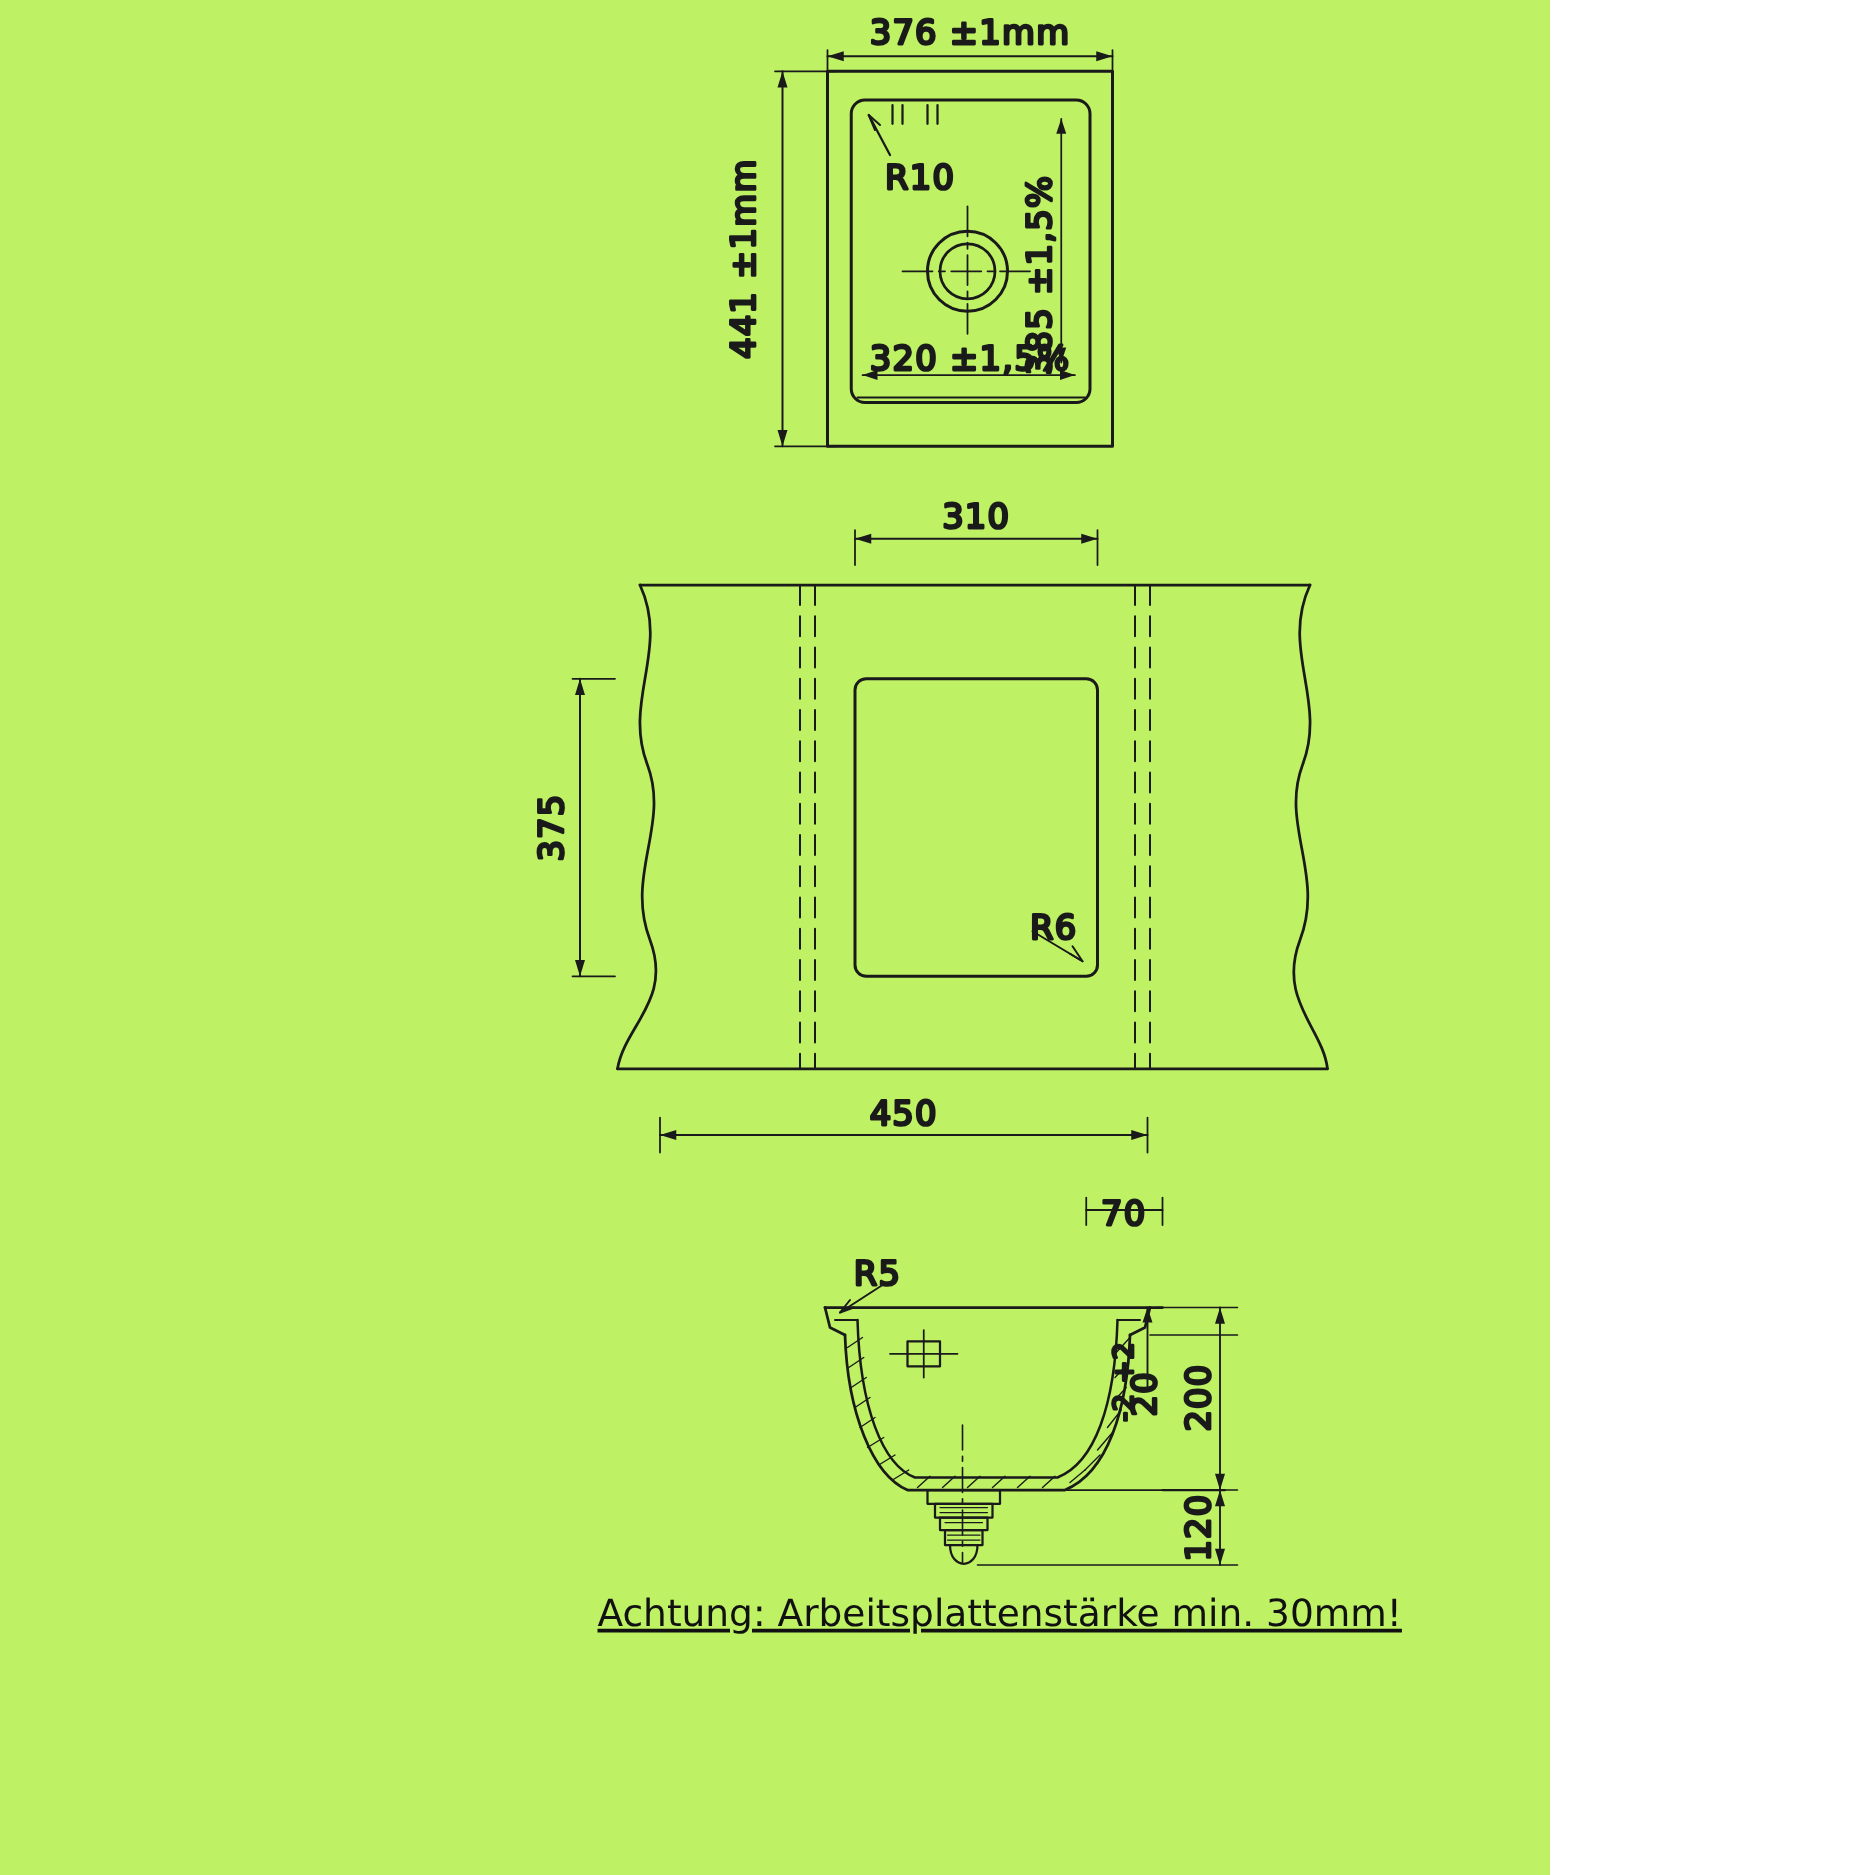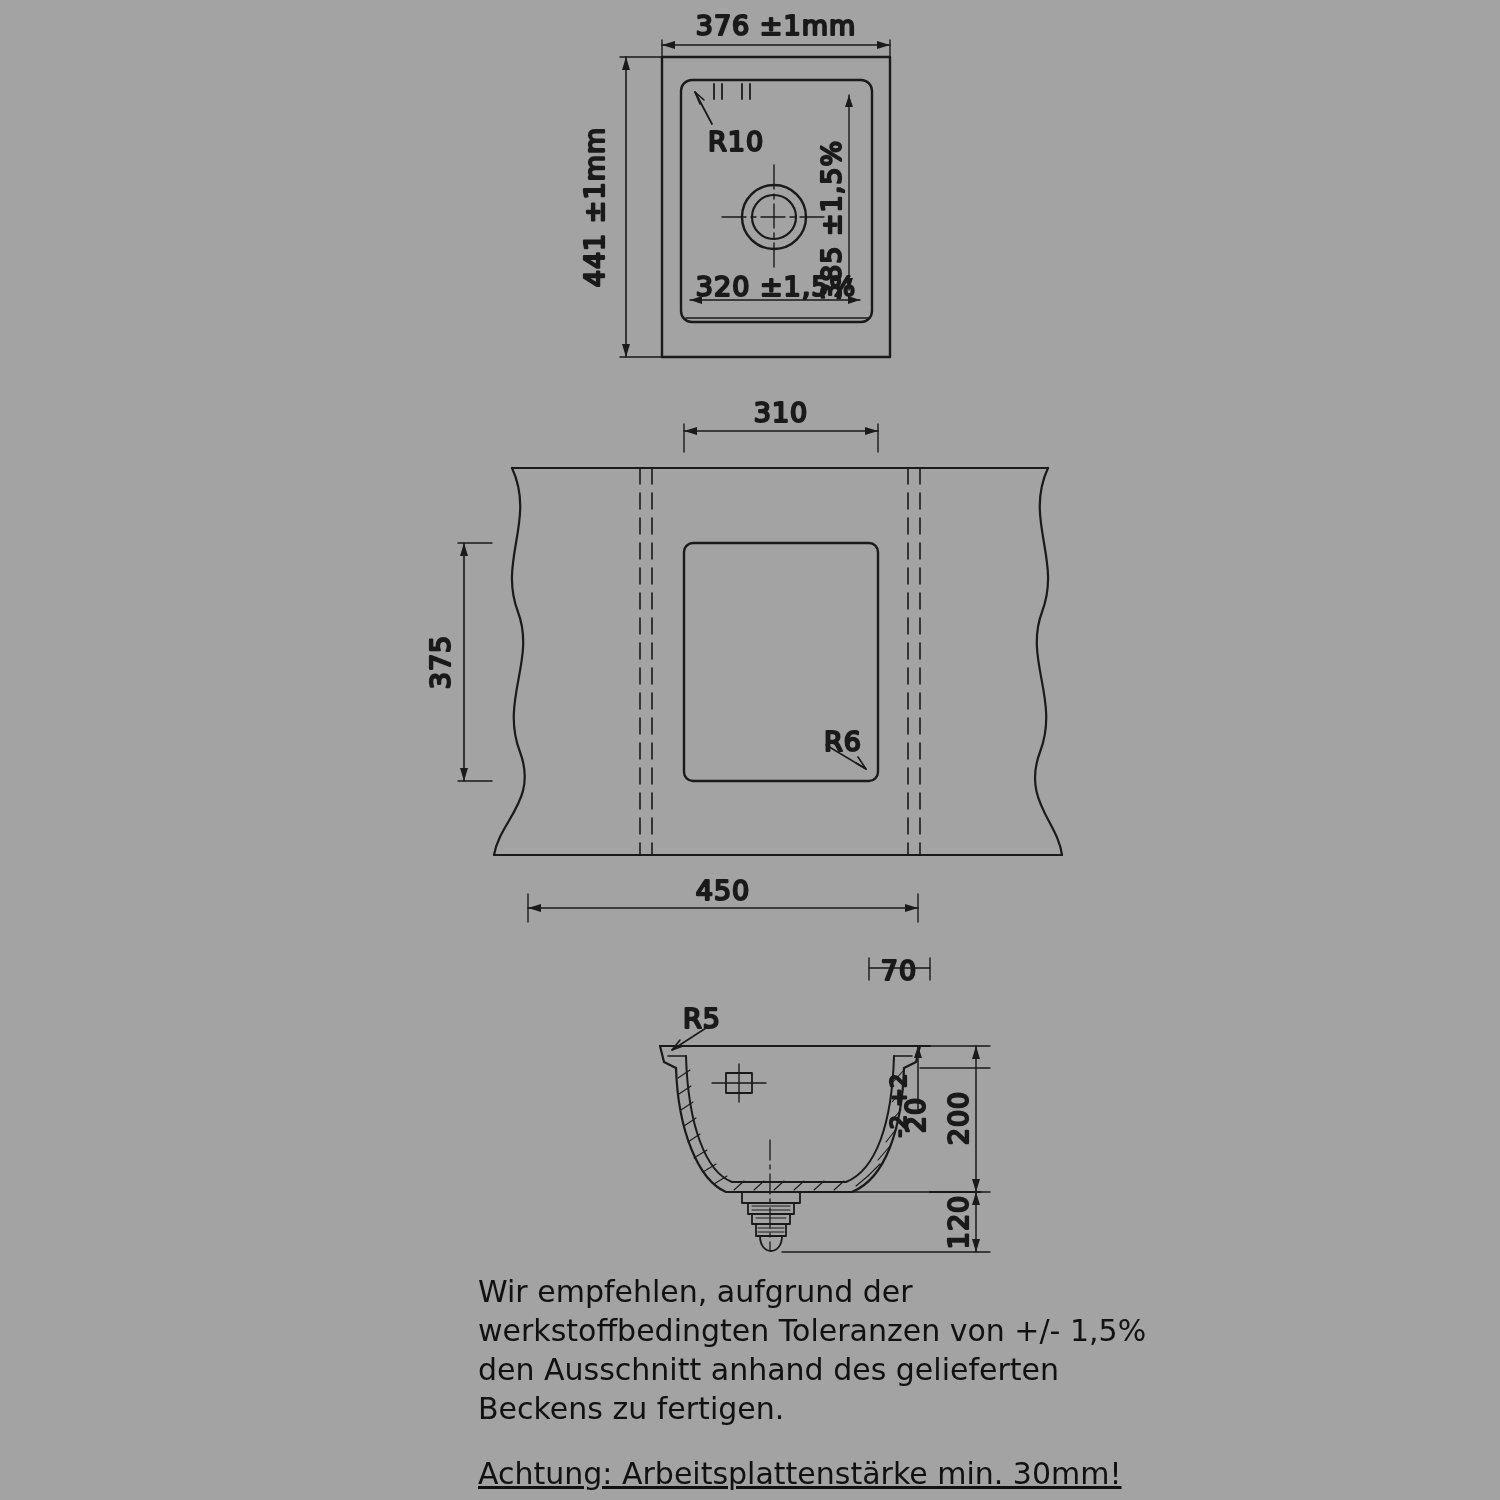--- a/index.html
+++ b/index.html
@@ -2,23 +2,23 @@
 <html><head>
 <meta charset="utf-8">
 <style>
   html, body {
     margin: 0;
     padding: 0;
     background: #ffffff;
   }
   #sheet {
     position: relative;
-    width: 1500px;
+    width: 1240px;
     height: 1500px;
-    background: #a3a3a3;
+    background: #bef264;
     font-family: "DejaVu Sans", sans-serif;
     color: #1a1a1a;
     overflow: hidden;
   }
   svg.drawing {
     position: absolute;
     left: 0;
     top: 0;
     width: 1500px;
     height: 1500px;
@@ -235,17 +235,16 @@
       <text class="dim-text-sm" x="906" y="1090" text-anchor="middle" transform="rotate(-90 906 1090)">+2</text>
       <text class="dim-text-sm" x="906" y="1126" text-anchor="middle" transform="rotate(-90 906 1126)">-2</text>
 
       <text class="dim-text" x="968" y="1118" text-anchor="middle" transform="rotate(-90 968 1118)">200</text>
 
       <text class="dim-text" x="968" y="1222" text-anchor="middle" transform="rotate(-90 968 1222)">120</text>
     </g>
   </svg>
 
   <div class="note">
-    <p>Wir empfehlen, aufgrund der werkstoffbedingten Toleranzen von +/- 1,5% den Ausschnitt anhand des gelieferten Beckens zu fertigen.</p>
     <p>Achtung: Arbeitsplattenstärke min. 30mm!</p>
   </div>
 
 </div>
 
 </body></html>

